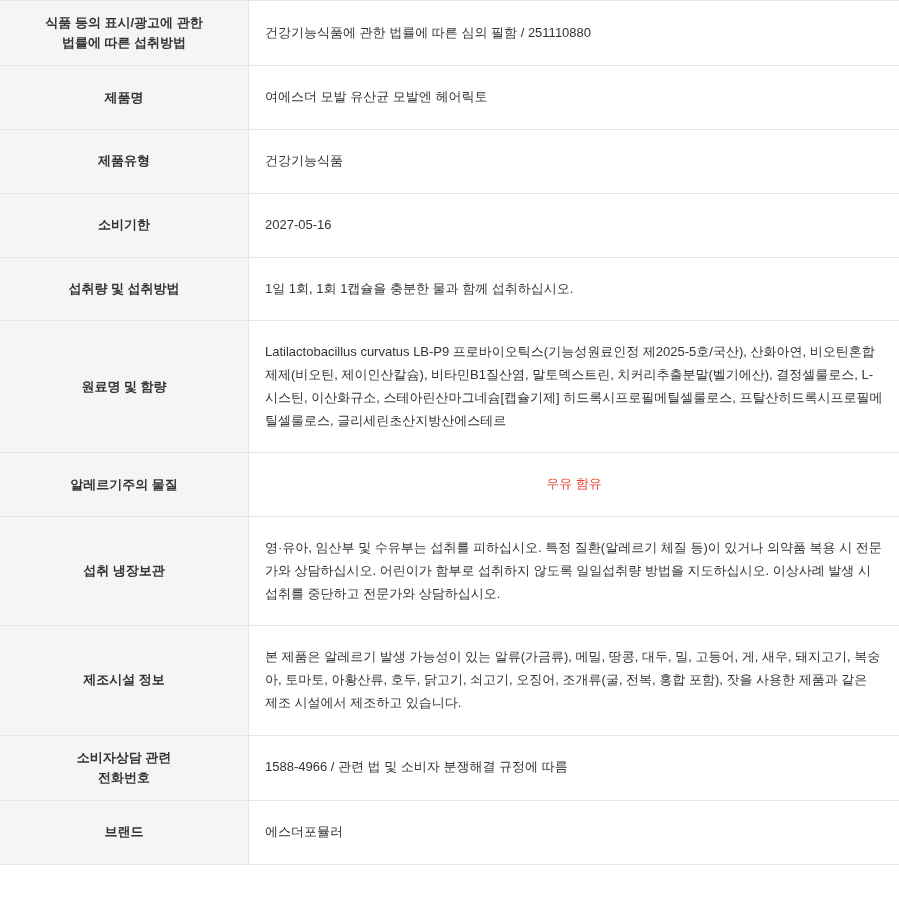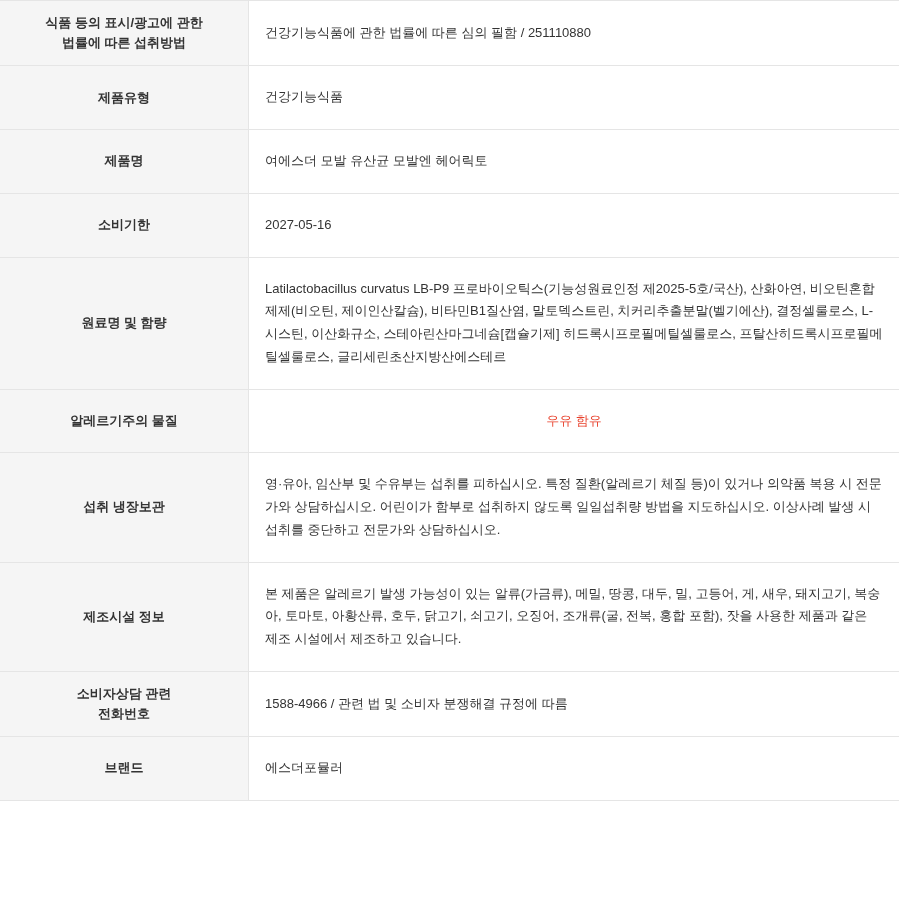--- a/index.html
+++ b/index.html
@@ -63,35 +63,41 @@
   <tbody>
       <tr>
         <th>
           <span class="th-line">식품 등의 표시/광고에 관한</span>
           <span class="th-line">법률에 따른 섭취방법</span>
         </th>
         <td>건강기능식품에 관한 법률에 따른 심의 필함 / 251110880</td>
       </tr>
       <tr>
         <th>
+          <span class="th-line">제품명</span>
+        </th>
+        <td>여에스더 모발 유산균 모발엔 헤어릭토</td>
+      </tr>
+      <tr>
+        <th>
           <span class="th-line">제품유형</span>
         </th>
         <td>건강기능식품</td>
       </tr>
       <tr>
         <th>
-          <span class="th-line">제품명</span>
+          <span class="th-line">소비기한</span>
         </th>
-        <td>여에스더 모발 유산균 모발엔 헤어릭토</td>
+        <td>2027-05-16</td>
       </tr>
       <tr>
         <th>
-          <span class="th-line">소비기한</span>
+          <span class="th-line">섭취량 및 섭취방법</span>
         </th>
-        <td>2027-05-16</td>
+        <td>1일 1회, 1회 1캡슐을 충분한 물과 함께 섭취하십시오.</td>
       </tr>
       <tr>
         <th>
           <span class="th-line">원료명 및 함량</span>
         </th>
         <td>Latilactobacillus curvatus LB-P9 프로바이오틱스(기능성원료인정 제2025-5호/국산), 산화아연, 비오틴혼합제제(비오틴, 제이인산칼슘), 비타민B1질산염, 말토덱스트린, 치커리추출분말(벨기에산), 결정셀룰로스, L-시스틴, 이산화규소, 스테아린산마그네슘[캡슐기제] 히드록시프로필메틸셀룰로스, 프탈산히드록시프로필메틸셀룰로스, 글리세린초산지방산에스테르</td>
       </tr>
       <tr>
         <th>
           <span class="th-line">알레르기주의 물질</span>

